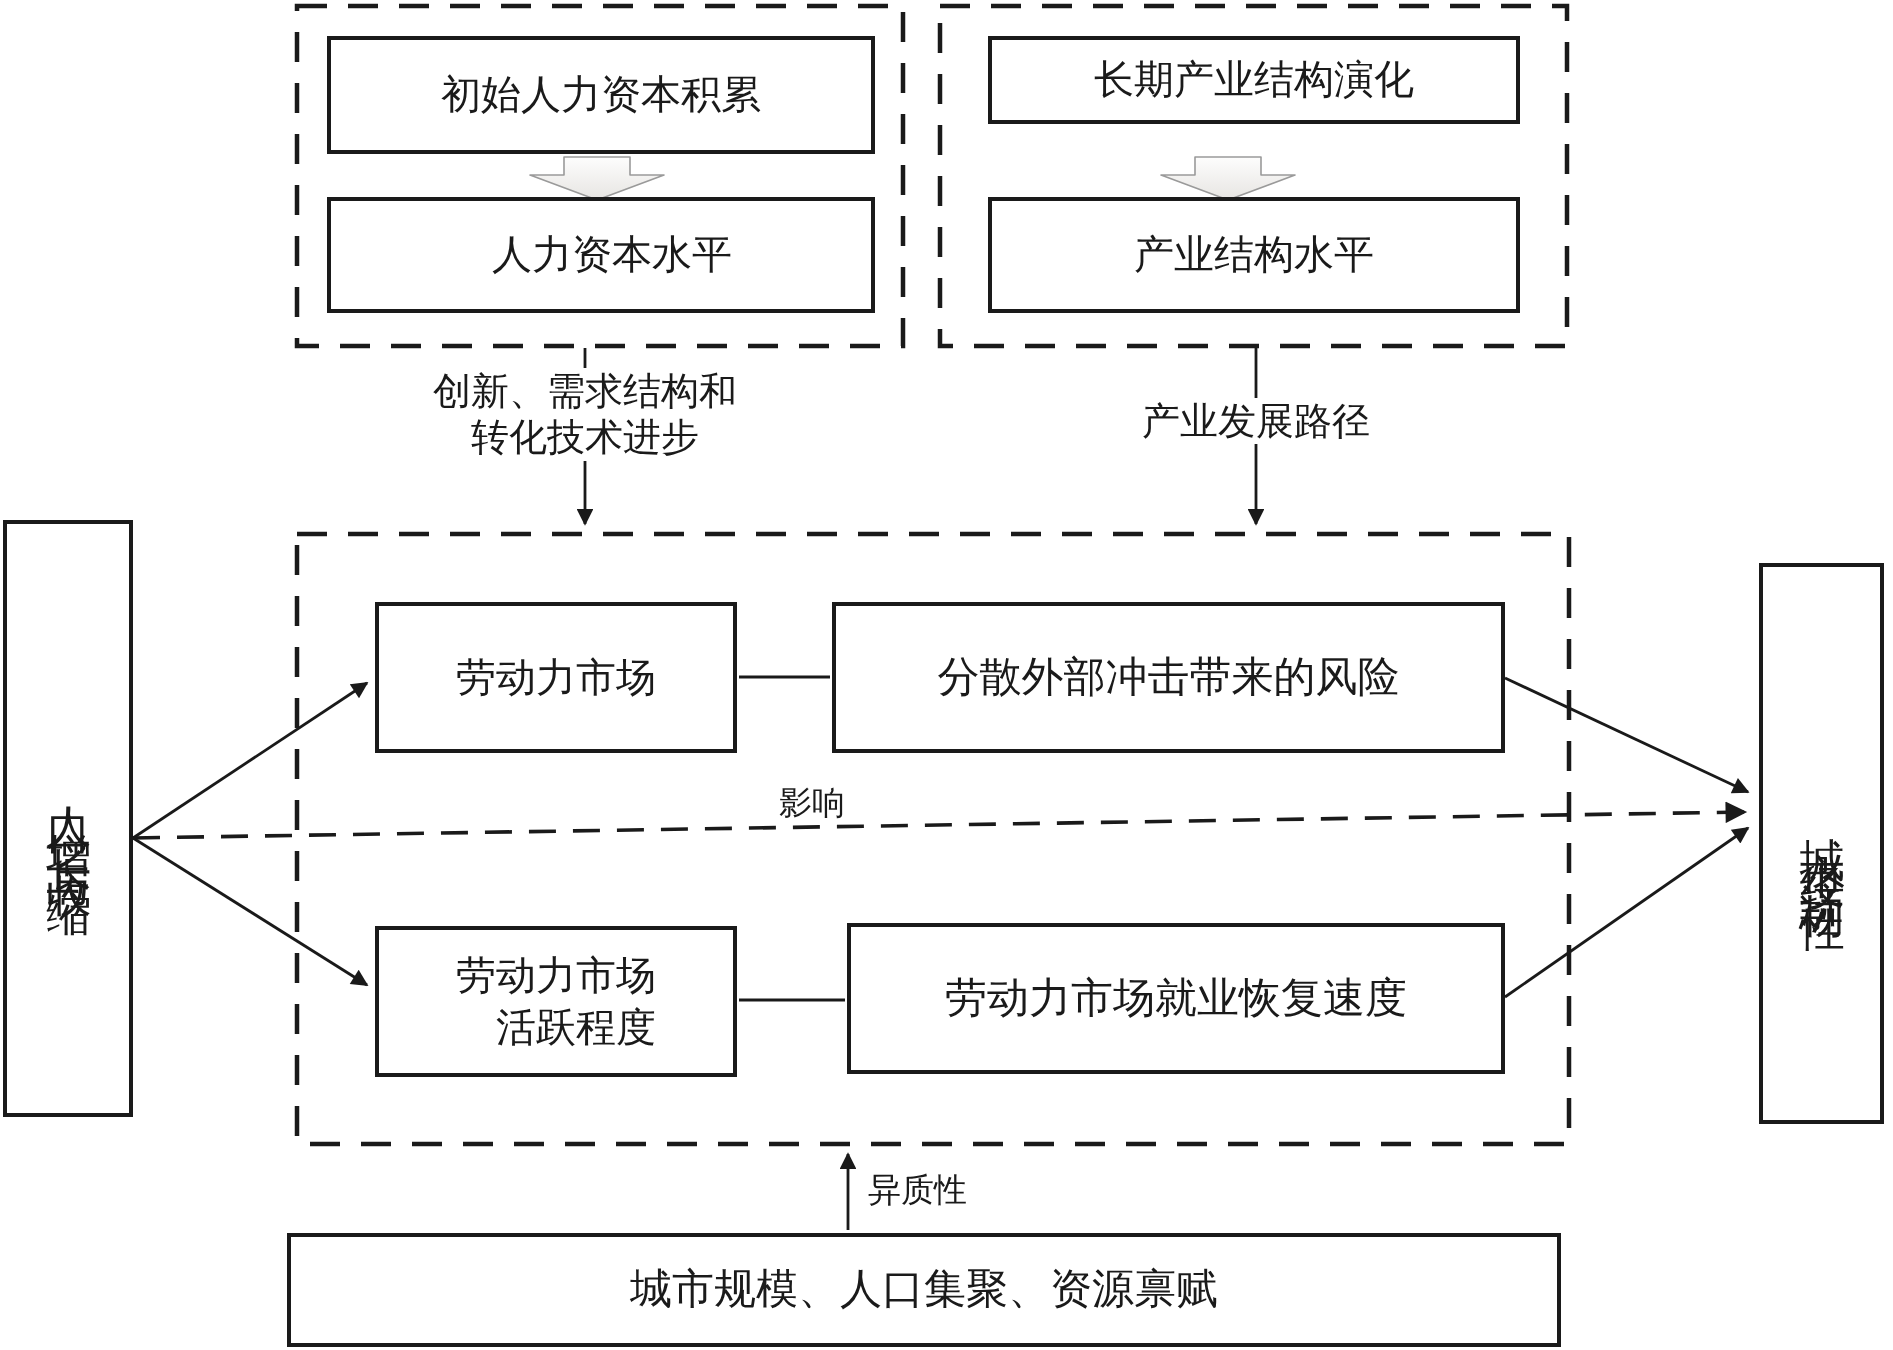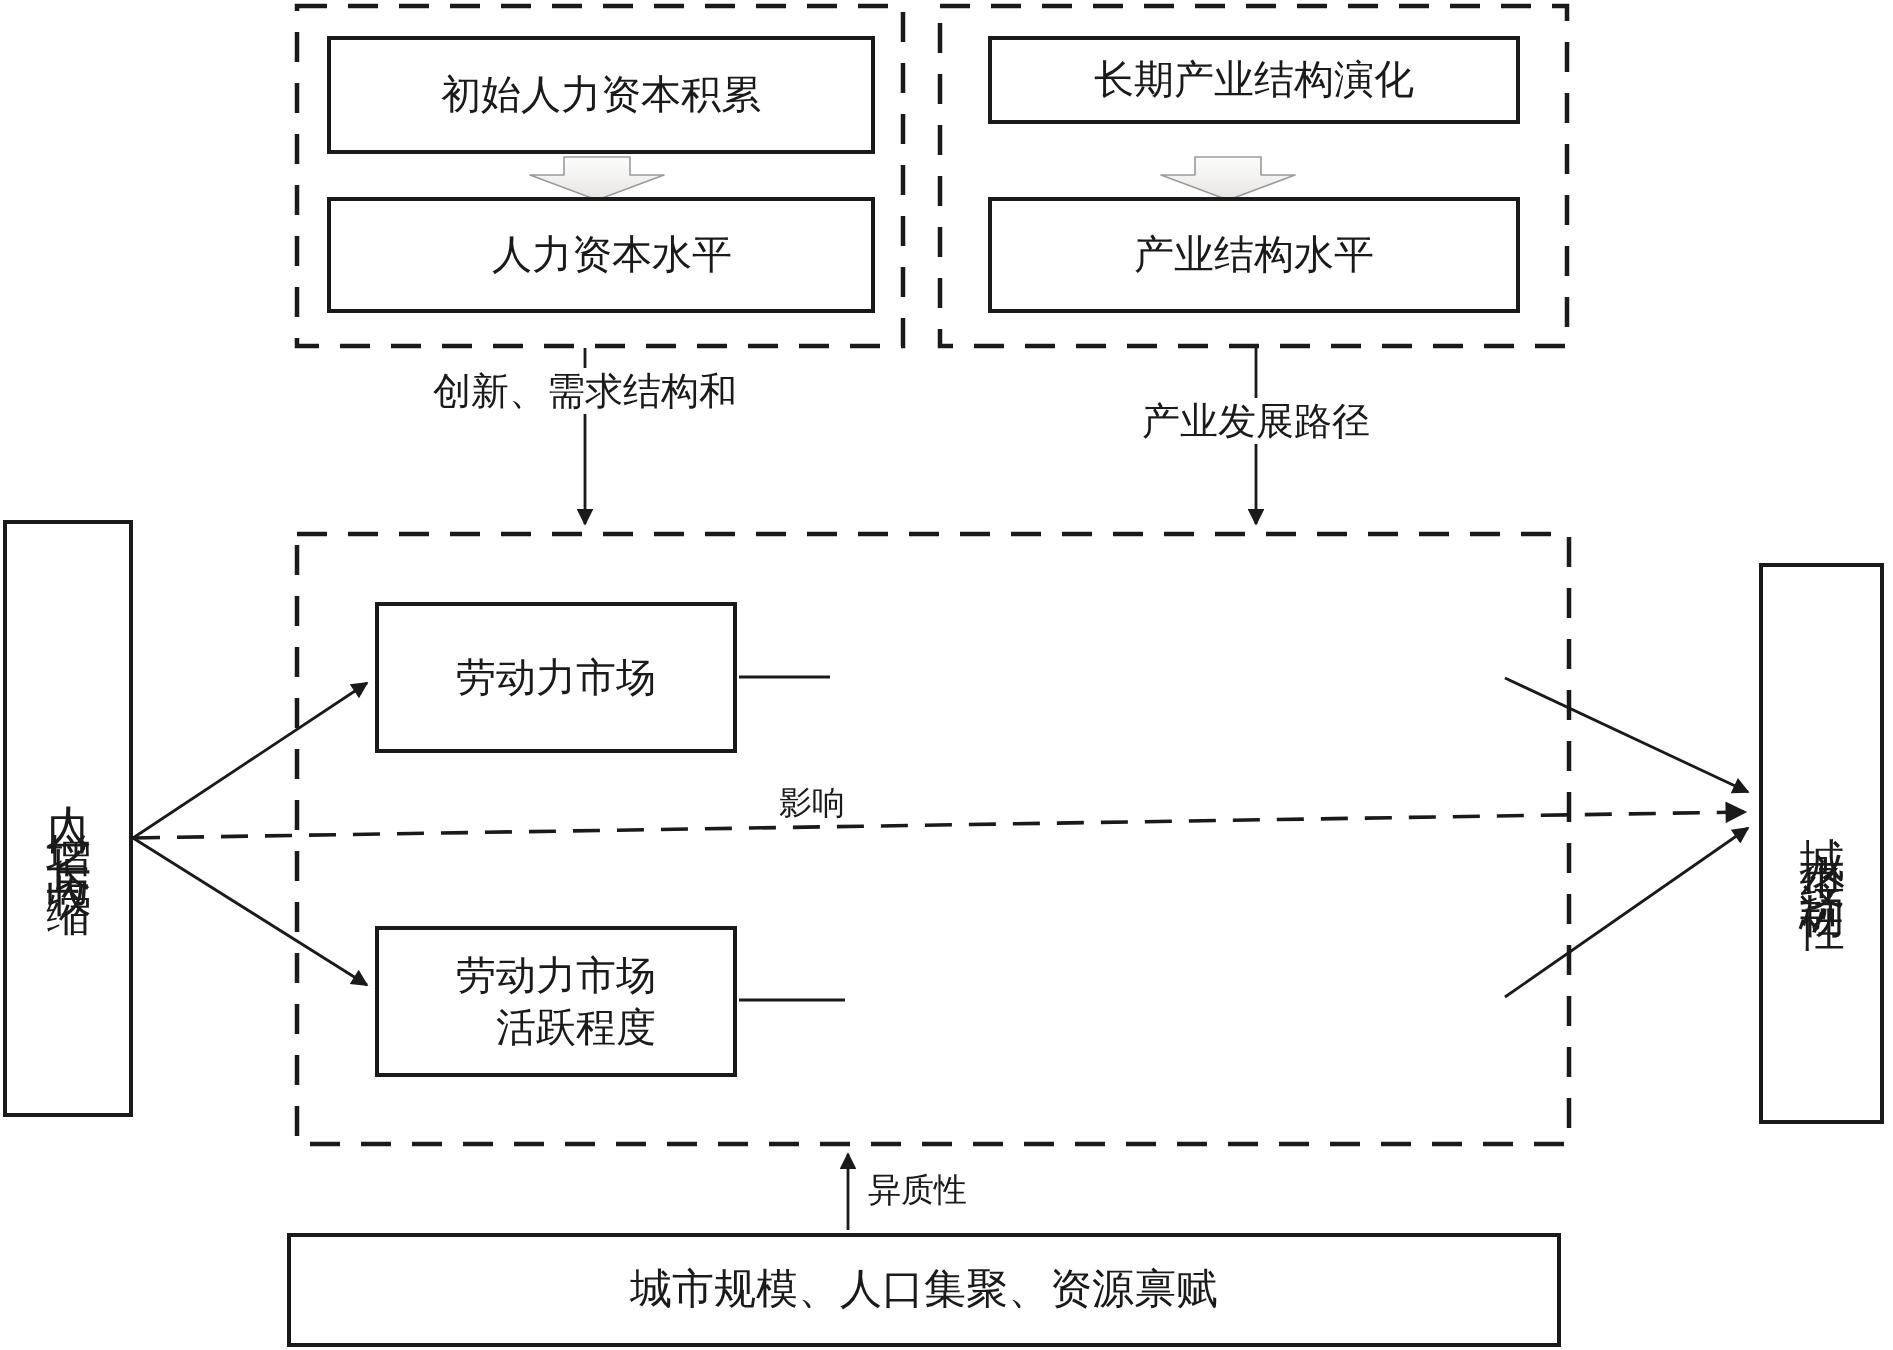--- a/index.html
+++ b/index.html
@@ -90,40 +90,47 @@
 
   <div class="box f40" style="left:988px;top:36px;width:532px;height:88px;">
     <span>长期产业结构演化</span>
   </div>
   <div class="box f40" style="left:988px;top:197px;width:532px;height:116px;">
     <span>产业结构水平</span>
   </div>
 
   <div class="lbl onwire" style="left:335px;top:368px;width:500px;">
     <div>创新、需求结构和</div>
+    <div>转化技术进步</div>
   </div>
   <div class="lbl onwire" style="left:1076px;top:398px;width:360px;">
     <span>产业发展路径</span>
   </div>
 
   <div class="box f40" style="left:375px;top:602px;width:362px;height:151px;">
     <div>
       <div>劳动力市场</div>
     </div>
+  </div>
+  <div class="box f42" style="left:832px;top:602px;width:673px;height:151px;">
+    <span>分散外部冲击带来的风险</span>
   </div>
 
   <div class="lbl f-influence" style="left:752px;top:783px;width:120px;">
     <span>影响</span>
   </div>
 
   <div class="box f40" style="left:375px;top:926px;width:362px;height:151px;">
     <div>
       <div>劳动力市场</div>
       <div>活跃程度</div>
     </div>
+  </div>
+  <div class="box f42" style="left:847px;top:923px;width:658px;height:151px;">
+    <span>劳动力市场就业恢复速度</span>
   </div>
 
   <div class="box vert" style="left:3px;top:520px;width:130px;height:597px;">
     <span>人口增长与收缩</span>
   </div>
 
   <div class="box vert" style="left:1759px;top:563px;width:125px;height:561px;">
     <span>城市经济韧性</span>
   </div>
 

